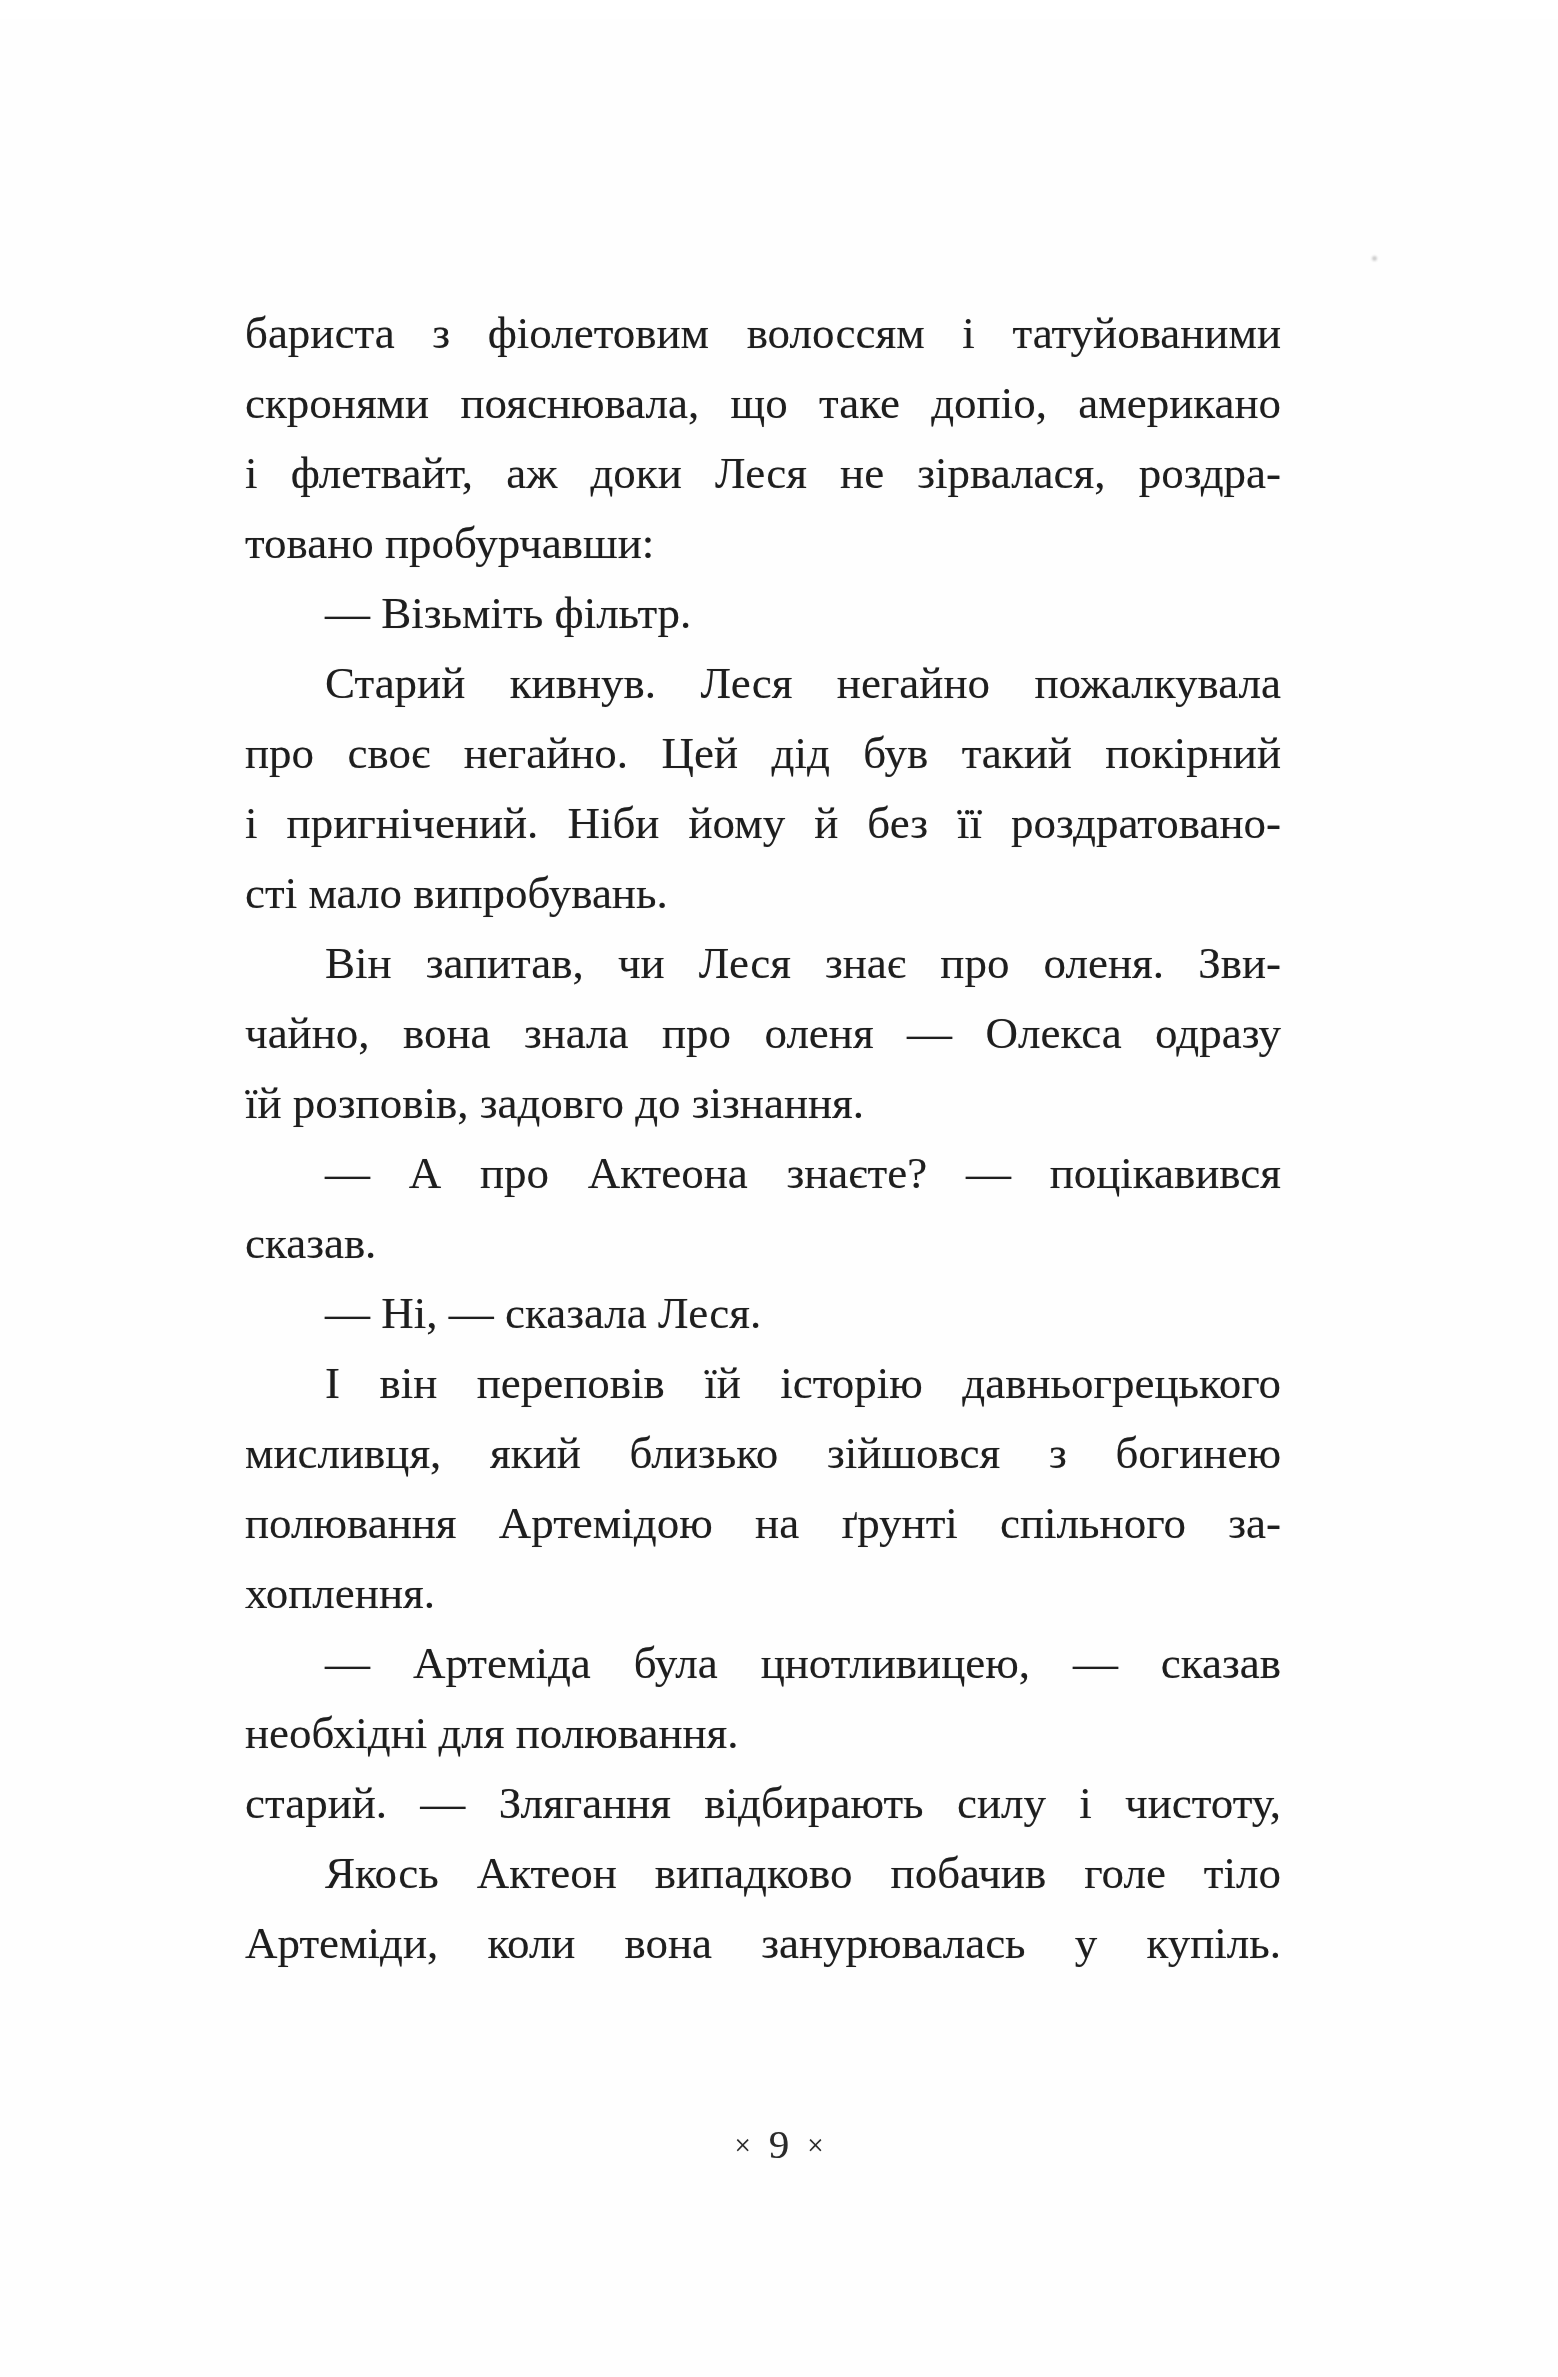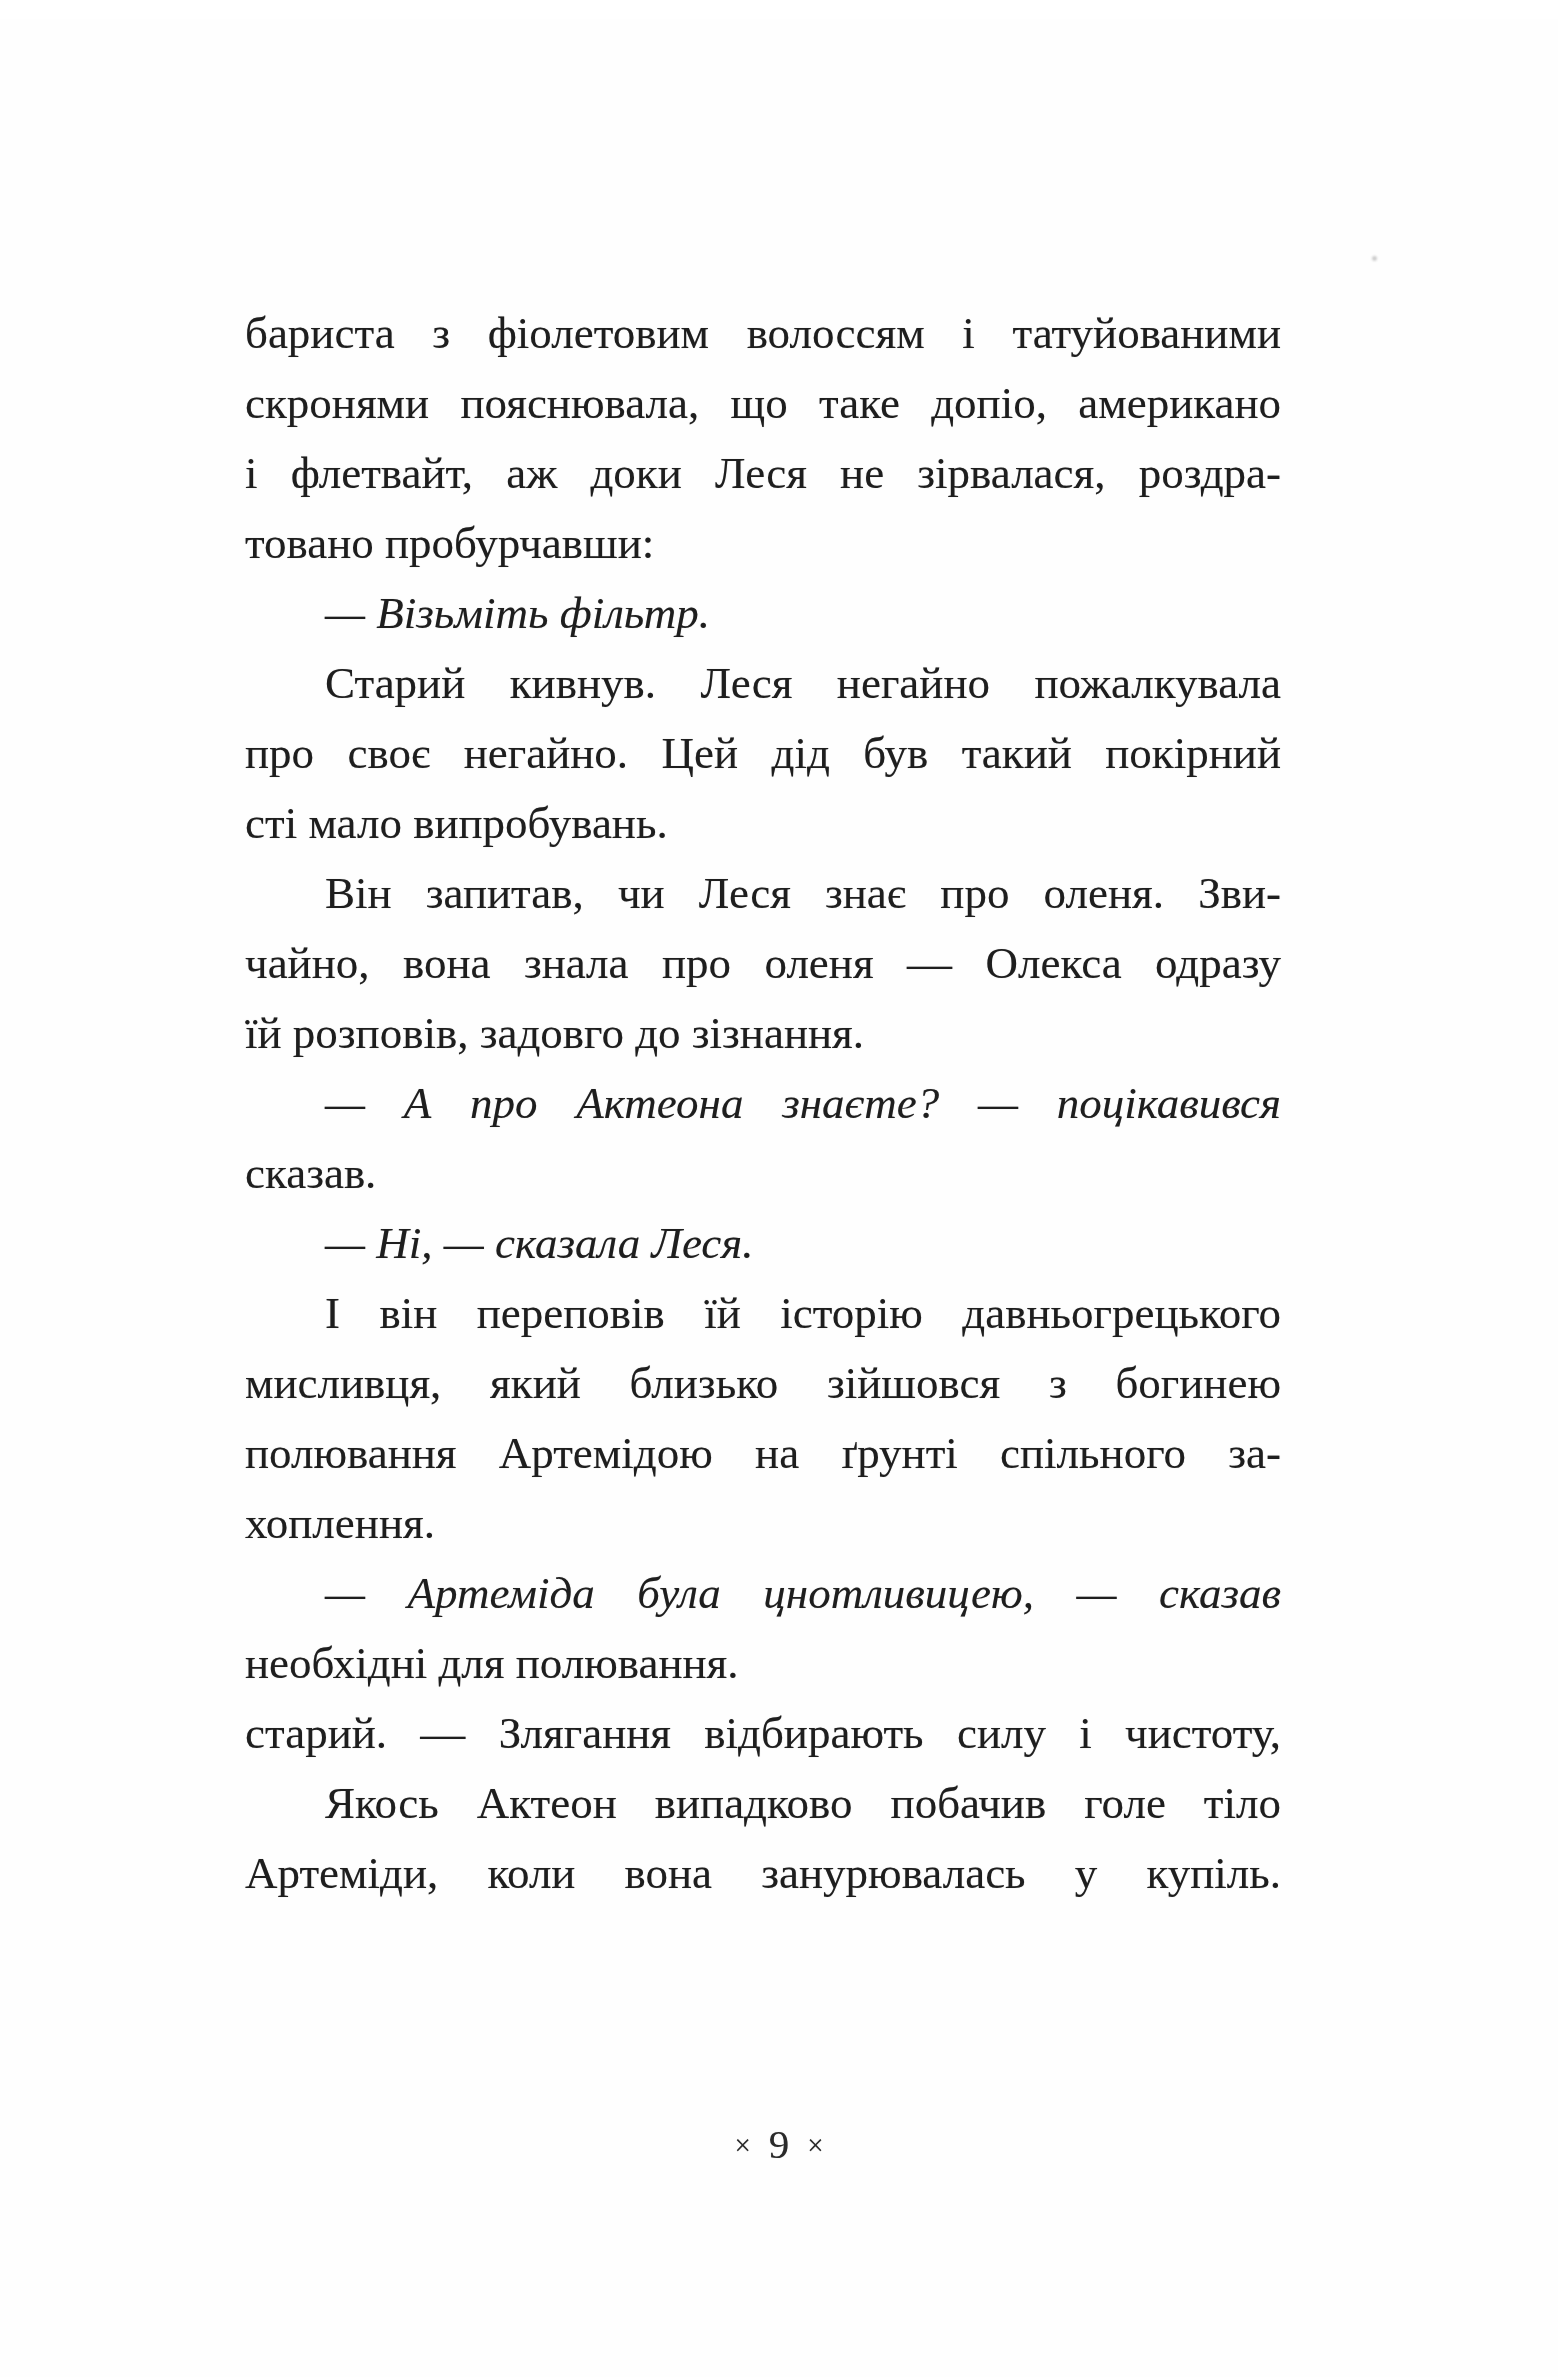--- a/index.html
+++ b/index.html
@@ -41,21 +41,20 @@
     text-shadow: 0 0 0.8px rgba(0,0,0,0.35);
   }
   .line.last {
     text-align-last: left;
   }
   .line.indent {
     padding-left: 80px;
   }
   .line.dialog {
     padding-left: 80px;
-    font-style: italic;
   }
   .page-number {
     position: absolute;
     left: 0;
     width: 1558px;
     top: 2101px;
     text-align: center;
     font-size: 41px;
     line-height: 49px;
     color: #2a2a2a;
@@ -85,20 +84,21 @@
   <div class="speck"></div>
 
   <div class="text-block">
     <span class="line">бариста з фіолетовим волоссям і татуйованими</span>
     <span class="line">скронями пояснювала, що таке допіо, американо</span>
     <span class="line">і флетвайт, аж доки Леся не зірвалася, роздра-</span>
     <span class="line last">товано пробурчавши:</span>
     <span class="line dialog last">— Візьміть фільтр.</span>
     <span class="line indent">Старий кивнув. Леся негайно пожалкувала</span>
     <span class="line">про своє негайно. Цей дід був такий покірний</span>
+    <span class="line">і пригнічений. Ніби йому й без її роздратовано-</span>
     <span class="line last">сті мало випробувань.</span>
     <span class="line indent">Він запитав, чи Леся знає про оленя. Зви-</span>
     <span class="line">чайно, вона знала про оленя — Олекса одразу</span>
     <span class="line last">їй розповів, задовго до зізнання.</span>
     <span class="line dialog">— А про Актеона знаєте? — поцікавився</span>
     <span class="line last">сказав.</span>
     <span class="line dialog last">— Ні, — сказала Леся.</span>
     <span class="line indent">І він переповів їй історію давньогрецького</span>
     <span class="line">мисливця, який близько зійшовся з богинею</span>
     <span class="line">полювання Артемідою на ґрунті спільного за-</span>

